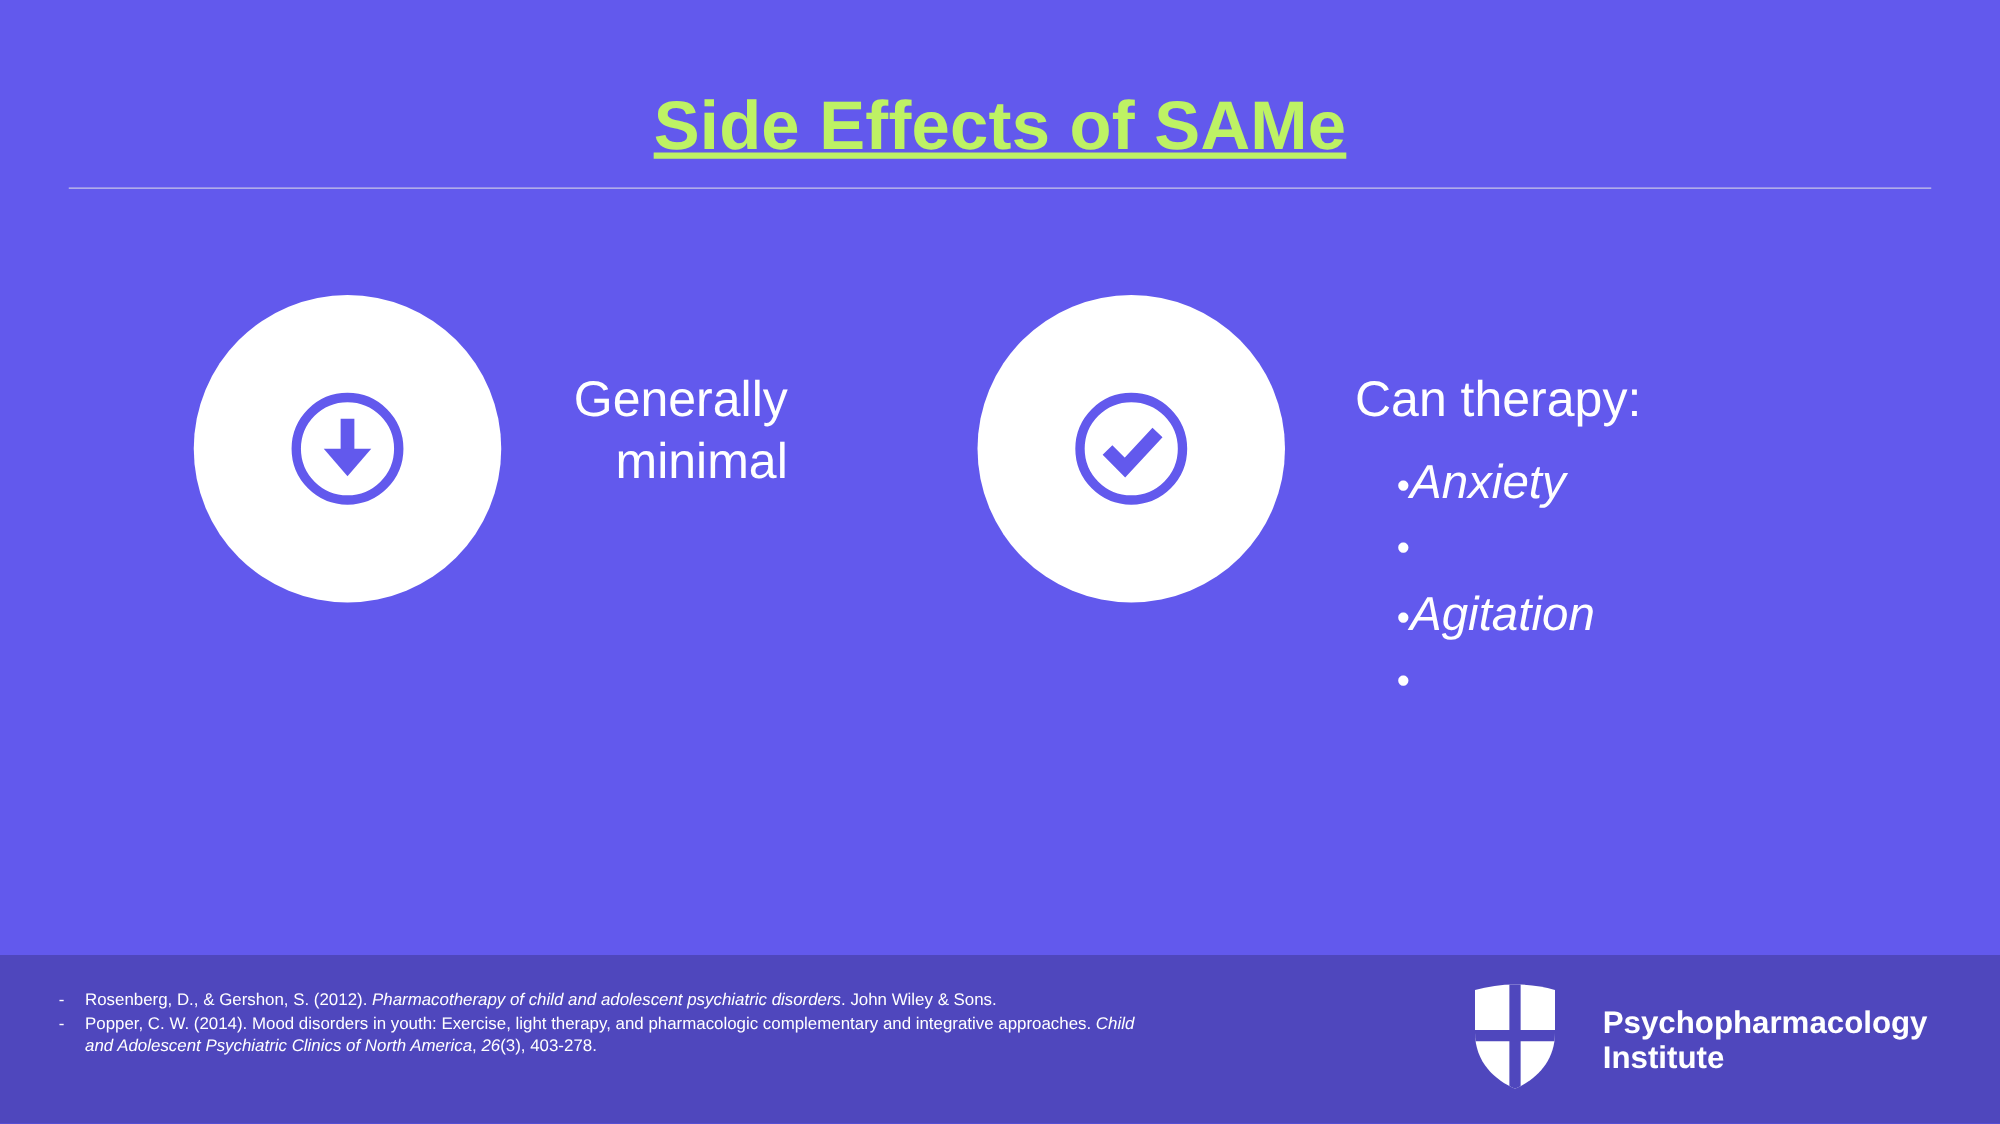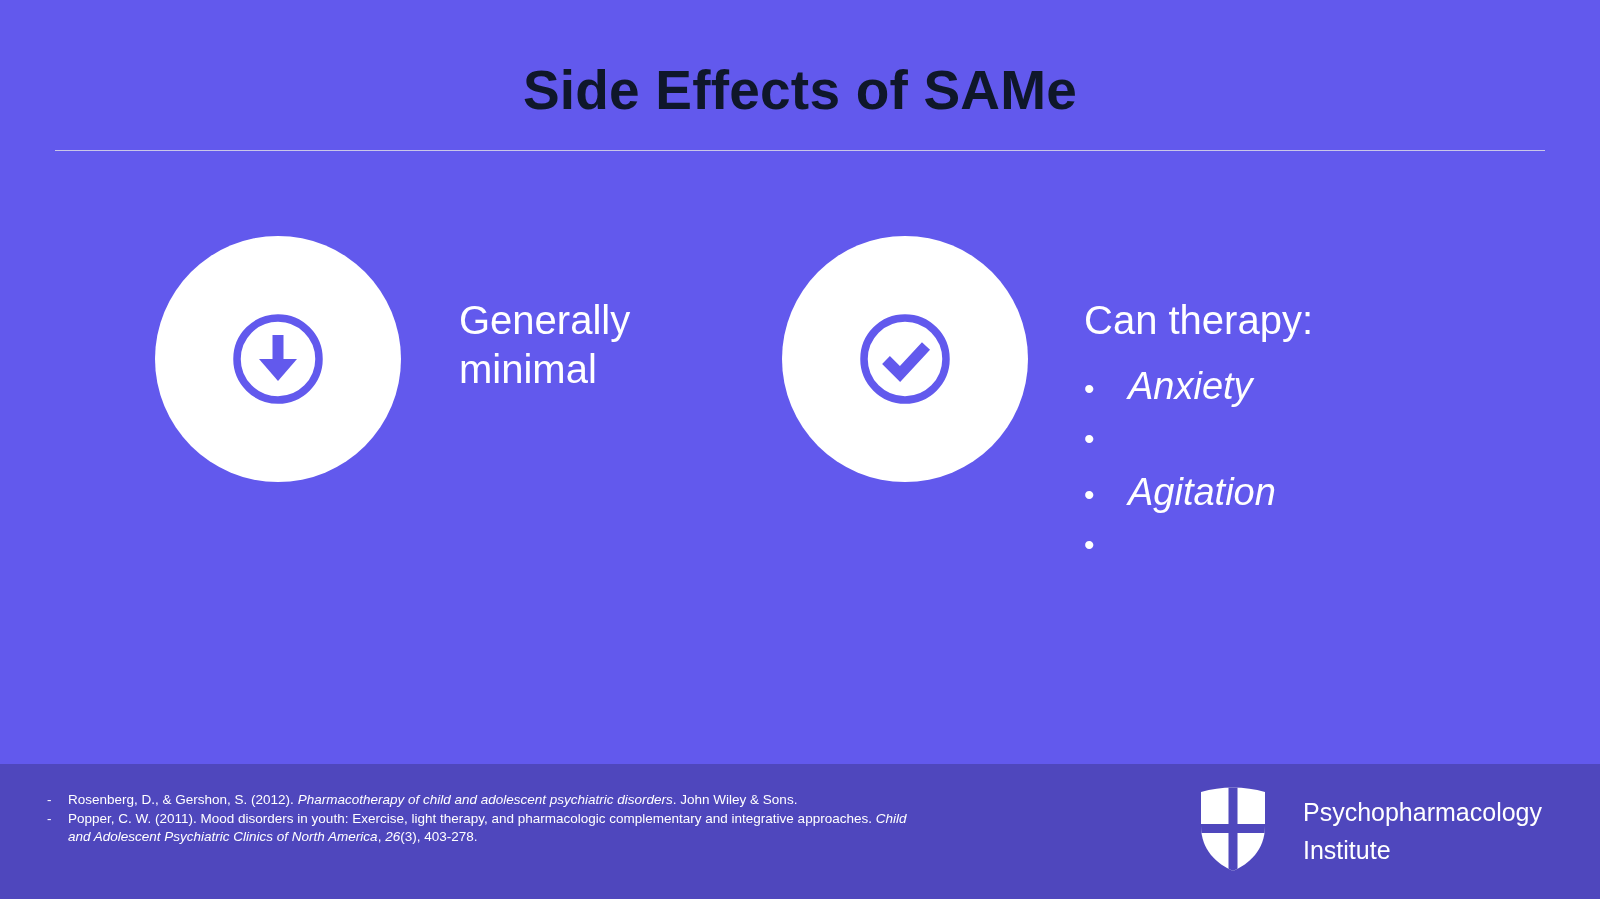--- a/index.html
+++ b/index.html
@@ -26,41 +26,43 @@
   .title-block {
     position: absolute;
     top: 62px;
     left: 0;
     width: 1600px;
     text-align: center;
   }
   .slide-title {
     font-size: 55px;
     font-weight: bold;
-    color: #0f172a;
+    color: #bef264;
     letter-spacing: 0.2px;
     line-height: 1.05;
-    margin: 0;
+    margin: 10px;
+    text-decoration: underline;
   }
   .title-rule {
     position: absolute;
     top: 150px;
     left: 55px;
     width: 1490px;
     height: 1px;
     background: #C9C6E8;
   }
 
   
   .content {
     position: absolute;
     top: 236px;
     left: 0;
     width: 1464px;
     height: 500px;
+    text-align: right;
   }
 
   .group {
     position: absolute;
     top: 0;
     display: flex;
     align-items: flex-start;
   }
   .group-left  { left: 155px; }
   .group-right { left: 782px; }
@@ -148,22 +150,22 @@
     right: 58px;
     top: 22px;
     display: flex;
     align-items: center;
   }
   .logo-mark { flex: 0 0 auto; }
   .logo-text {
     margin-left: 34px;
     color: #FFFFFF;
     font-size: 25px;
-    line-height: 38px;
-    font-weight: normal;
+    line-height: 28px;
+    font-weight: bold;
     white-space: pre-line;
   }
 </style>
 </head>
 <body>
 
 <div class="slide">
 
   <div class="title-block">
     <h1 class="slide-title">Side Effects of SAMe</h1>
@@ -222,21 +224,21 @@
 
   <div class="footer">
 
     <div class="refs">
       <div class="ref-row">
         <span class="ref-dash">-</span>
         <span class="ref-text"><span>Rosenberg, D., &amp; Gershon, S. (2012). </span><i>Pharmacotherapy of child and adolescent psychiatric disorders</i><span>. John Wiley &amp; Sons.</span></span>
       </div>
       <div class="ref-row">
         <span class="ref-dash">-</span>
-        <span class="ref-text"><span>Popper, C. W. (2011). Mood disorders in youth: Exercise, light therapy, and pharmacologic complementary and integrative approaches. </span><i>Child and Adolescent Psychiatric Clinics of North America</i><span>, </span><i>26</i><span>(3), 403-278.</span></span>
+        <span class="ref-text"><span>Popper, C. W. (2014). Mood disorders in youth: Exercise, light therapy, and pharmacologic complementary and integrative approaches. </span><i>Child and Adolescent Psychiatric Clinics of North America</i><span>, </span><i>26</i><span>(3), 403-278.</span></span>
       </div>
     </div>
 
     <div class="logo">
       <span class="logo-mark">
         <svg width="72" height="86" viewBox="0 0 72 86">
           <defs>
             <clipPath id="shieldClip">
               <path d="M4 6 C24 0, 48 0, 68 6 L68 40 C68 64, 52 78, 36 85 C20 78, 4 64, 4 40 Z"></path>
             </clipPath>

